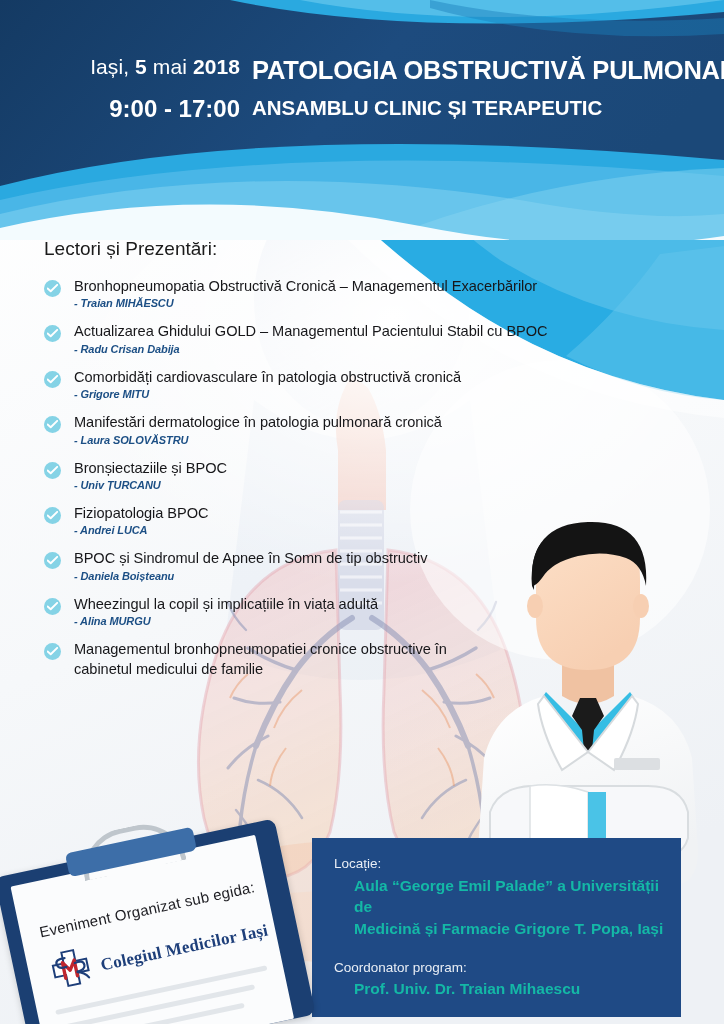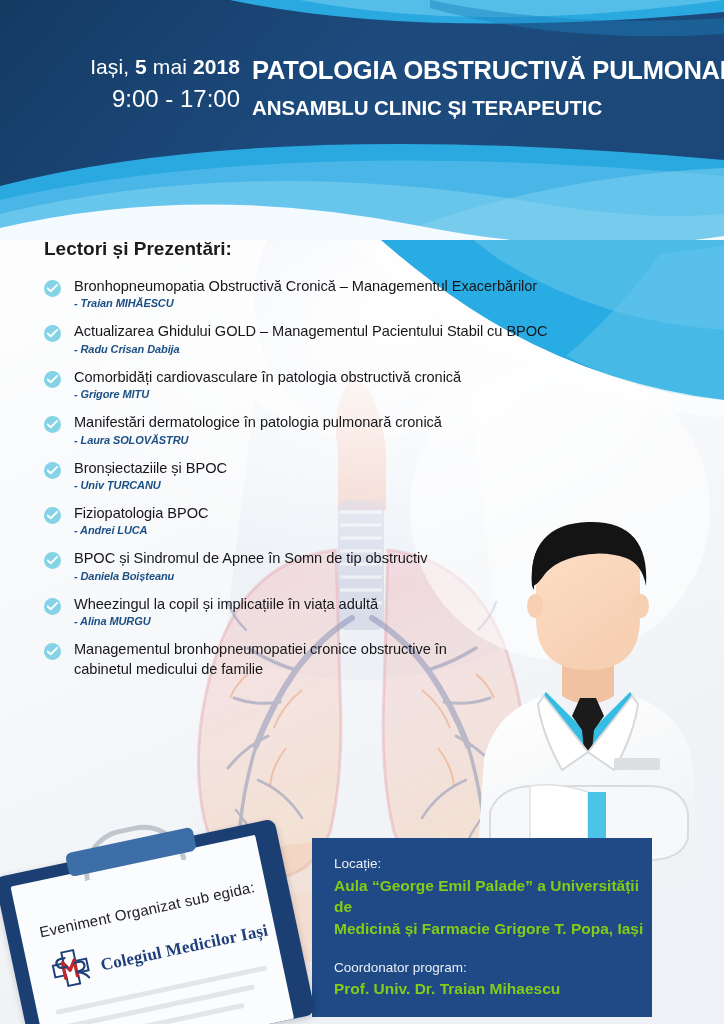--- a/index.html
+++ b/index.html
@@ -22,67 +22,67 @@
   }
   .hdr-svg{position:absolute;left:0;top:0;width:724px;height:240px;display:block;}
   .header-text{position:absolute;left:0;top:0;width:724px;height:240px;}
 
   .date-block{
     position:absolute;left:8px;top:56px;width:232px;
     text-align:right;color:#ffffff;line-height:1.0;
   }
   .date-line1{font-size:21px;letter-spacing:.1px;white-space:nowrap;}
   .date-line1 b{font-weight:700;}
-  .date-line2{font-size:24px;font-weight:400;margin-top:10px;}
+  .date-line2{font-size:24px;font-weight:700;margin-top:20px;}
 
   .title-block{position:absolute;left:252px;top:56px;width:466px;color:#ffffff;}
   .title-main{
     font-size:25.5px;font-weight:700;letter-spacing:-0.2px;line-height:1.1;
     white-space:nowrap;
   }
   .title-sub{
     font-size:20.5px;font-weight:700;letter-spacing:-0.1px;margin-top:12px;
     white-space:nowrap;
   }
 
   
   .body-art{position:absolute;left:0;top:150px;width:724px;height:874px;overflow:hidden;}
   .body-art svg{position:absolute;left:0;top:0;display:block;}
 
   
   .content{position:absolute;left:0;top:0;width:724px;height:1024px;}
 
   .section-title{
     position:absolute;left:44px;top:238px;
-    font-size:19px;font-weight:700;color:#1b1b1b;letter-spacing:0;
+    font-size:19px;font-weight:400;color:#1b1b1b;letter-spacing:0;
   }
 
   .list{position:absolute;left:44px;top:277px;width:620px;}
   .item{position:relative;padding-left:30px;margin-bottom:13px;}
   .check{
     position:absolute;left:0;top:3px;width:17px;height:17px;border-radius:50%;
     background:#85d3e6;display:block;
   }
   .check svg{position:absolute;left:3px;top:4px;width:11px;height:9px;}
   .item-title{
     font-size:14.6px;color:#17171a;line-height:1.33;letter-spacing:-0.05px;
   }
   .item-author{
     font-size:11px;color:#1c4f85;font-style:italic;font-weight:700;
     margin-top:1px;letter-spacing:-0.1px;
   }
 
   
   .infobox{
-    position:absolute;left:312px;top:838px;width:340px;height:179px;
+    position:absolute;left:312px;top:838px;width:369px;height:179px;
     background:#1f4a85;color:#ffffff;
   }
   .infobox .pad{padding:16px 0 0 22px;}
   .info-label{font-size:13.5px;font-weight:400;color:#e9eef5;line-height:1.45;}
-  .info-strong{font-size:15.5px;font-weight:700;color:#84cc16;line-height:1.38;margin-top:1px;}
+  .info-strong{font-size:15.5px;font-weight:700;color:#14b8a6;line-height:1.38;margin-top:1px;margin-left:20px;}
   .info-gap{height:18px;}
   .info-credit{font-size:13.5px;color:#eaf0f6;margin-top:22px;}
 
   
   .clipboard{
     position:absolute;left:12px;top:846px;width:286px;height:200px;
     transform:rotate(-12deg);transform-origin:50% 50%;
   }
   .clip-board-bg{
     position:absolute;left:0;top:0;width:286px;height:200px;

